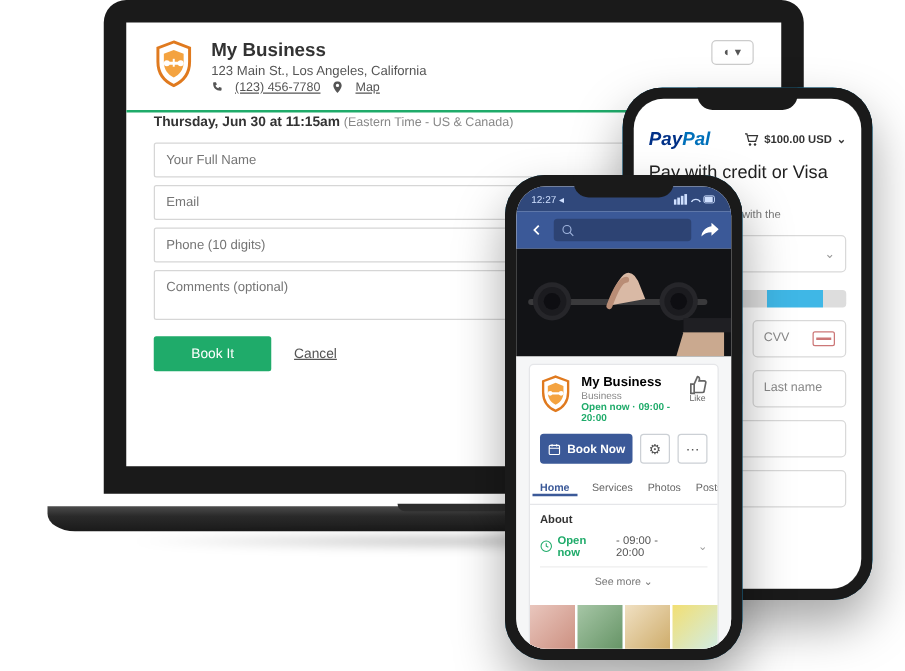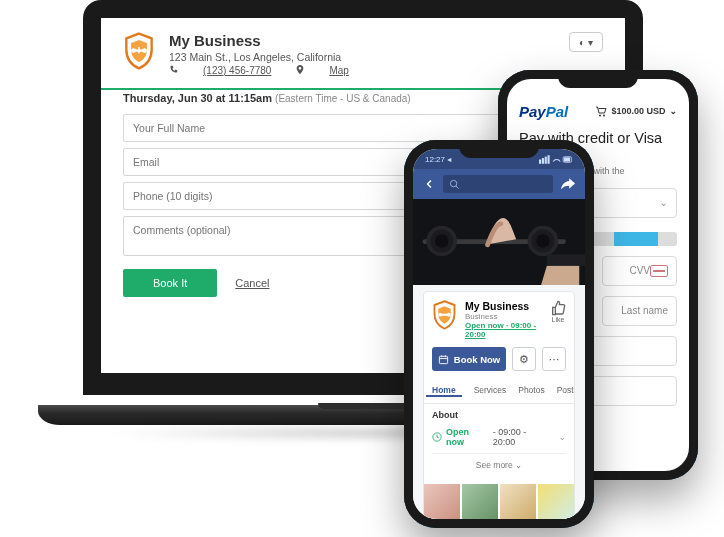--- a/index.html
+++ b/index.html
@@ -11,21 +11,21 @@
   .laptop-base { position: absolute; bottom: 15px; left: 0; width: 650px; height: 20px; background: linear-gradient(#4b4b4b,#2a2a2a 40%,#1a1a1a); border-radius: 0 0 22px 22px/0 0 14px 14px;}
   .laptop-notch { position:absolute; bottom:31px; left:50%; transform:translateX(-50%); width:90px; height:6px; background:#2d2d2d; border-radius:0 0 8px 8px;}
   .laptop-shadow { position:absolute; bottom:0; left:60px; width:540px; height:14px; background:radial-gradient(ellipse at center, rgba(0,0,0,.25), transparent 70%); filter:blur(4px);}
 
   .booking { padding: 14px 22px 0; font-size: 12px; color:#333; }
   .bk-head { display:flex; align-items:flex-start; gap:14px; }
   .shield { width:32px; height:38px; }
   .shield svg { width:100%; height:100%; }
   .bk-title { font-weight:600; font-size:15px; margin-bottom:2px;}
   .bk-addr { font-size:10.5px; color:#555; margin-bottom:2px;}
-  .bk-contact { font-size:10px; color:#555; display:flex; gap:25px;}
+  .bk-contact { font-size:10px; color:#555; display:flex; gap:10px;}
   .bk-contact a { color:#555; text-decoration:underline; }
   .bk-toggle { margin-left:auto; width:34px; height:20px; border:1px solid #ccc; border-radius:4px; display:flex; align-items:center; justify-content:center; font-size:10px; color:#555;}
   .bk-sep { margin:12px -22px 0; height:2px; background:#1fab6a; }
   .bk-session { margin-top:14px; font-size:13px;}
   .bk-session .title { font-weight:700; display:inline;}
   .bk-session .price { color:#666; }
   .bk-date { font-size:11px; margin-top:2px;}
   .bk-date .tz { color:#888; font-weight:400; font-size:10px;}
   .bk-form { margin-top:10px; }
   .bk-form input, .bk-form textarea { width:100%; border:1px solid #d6d6d6; border-radius:2px; padding:7px 9px; font-size:10.5px; color:#333; margin-bottom:6px; outline:none;}
@@ -42,41 +42,41 @@
   .phone2 { left:498px; top:70px; width:200px; height:410px;}
   .pp { padding:24px 12px 0; font-size:11px;}
   .pp-top { display:flex; align-items:center; justify-content:space-between; margin-bottom:10px;}
   .pp-logo { font-weight:800; font-style:italic; font-size:15px;}
   .pp-logo .p1{color:#003087;} .pp-logo .p2{color:#0070ba;}
   .pp-cart { font-size:9px; font-weight:700; color:#333; display:flex; align-items:flex-start; gap:4px;}
   .pp-h { font-size:14.5px; color:#222; margin:8px 0 4px; }
   .pp-sub { font-size:9px; color:#777; line-height:1.3;}
   .pp-field { border:1px solid #d9d9d9; border-radius:4px; height:30px; margin-top:10px; display:flex; align-items:center; justify-content:flex-end; padding:0 8px; color:#888; font-size:10px;}
   .pp-row { display:flex; gap:8px; margin-top:10px;}
-  .pp-row .pp-field{ flex:1; margin-top:0; }
+  .pp-row .pp-field{ flex:1; margin-top:0; justify-content:space-between;}
   .pp-bar { height:14px; margin-top:14px; border-radius:3px; background:linear-gradient(90deg,#ddd 0 60%, #3fb7e6 60% 88%, #ddd 88%);}
   .pp-chev::after{content:"⌄"; color:#999;}
   .cc-icon { width:18px; height:12px; background:linear-gradient(#fff,#fff); border:1px solid #c77; border-radius:2px; position:relative;}
   .cc-icon::before{content:""; position:absolute; left:2px; right:2px; top:4px; height:2px; background:#c77;}
   .kb-icon { width:16px; height:10px; border:1px solid #888; border-radius:2px; background:repeating-linear-gradient(90deg,#888 0 1px, transparent 1px 3px), repeating-linear-gradient(#888 0 1px, transparent 1px 3px); }
 
   
   .phone1 { left:404px; top:140px; width:190px; height:388px; z-index:30;}
   .fb-status { height:20px; background:#30487b; color:#cfe0ff; font-size:8px; display:flex; align-items:center; justify-content:space-between; padding:0 12px;}
   .fb-bar { height:30px; background:#3b5998; display:flex; align-items:center; gap:8px; padding:0 10px;}
   .fb-bar .sbox{ flex:1; height:18px; background:#2d4373; border-radius:3px; display:flex; align-items:center; padding:0 6px;}
   .fb-hero { height:86px; background:#1b1a1a; position:relative; overflow:hidden;}
   .fb-hero svg{width:100%;height:100%;}
   .fb-body { padding:6px 10px 0; font-size:9px; background:#f5f6f7;}
   .fb-card { background:#fff; border-radius:4px; padding:8px; border:1px solid #e5e6e9;}
   .fb-row1 { display:flex; gap:8px; align-items:flex-start;}
   .fb-logo { width:26px; height:30px;}
   .fb-name { font-weight:700; font-size:10.5px;}
   .fb-cat { color:#888; font-size:8px;}
-  .fb-open { color:#1fab6a; font-size:8px; font-weight:600;text-decoration:underline;}
+  .fb-open { color:#1fab6a; font-size:8px; font-weight:600;}
   .fb-like { margin-left:auto; text-align:center; color:#666;}
   .fb-like svg{width:16px;height:16px;}
   .fb-book { margin-top:8px; display:flex; gap:6px; align-items:center;}
   .fb-book-btn { flex:1; background:#3b5998; color:#fff; border:none; border-radius:3px; height:24px; font-size:9.5px; font-weight:700; display:flex; align-items:center; justify-content:center; gap:5px;}
   .fb-chip { width:24px; height:24px; border:1px solid #ccd0d5; border-radius:3px; background:#fff; display:flex; align-items:center; justify-content:center; color:#555; font-size:11px;}
   .fb-tabs { display:flex; font-size:8.5px; color:#666; gap:12px; padding:6px 2px; border-bottom:1px solid #e5e6e9; margin:8px -8px 0; overflow:hidden;}
   .fb-tabs .tab:first-child{ color:#3b5998; font-weight:700; padding:0 6px; border-bottom:2px solid #3b5998;}
   .fb-about { padding:6px 0; font-size:9px;}
   .fb-about .lbl{ font-weight:700; color:#333; margin-bottom:4px; font-size:9px;}
   .fb-hours { display:flex; align-items:center; gap:4px; padding:3px 0 6px; border-bottom:1px solid #eee;}

